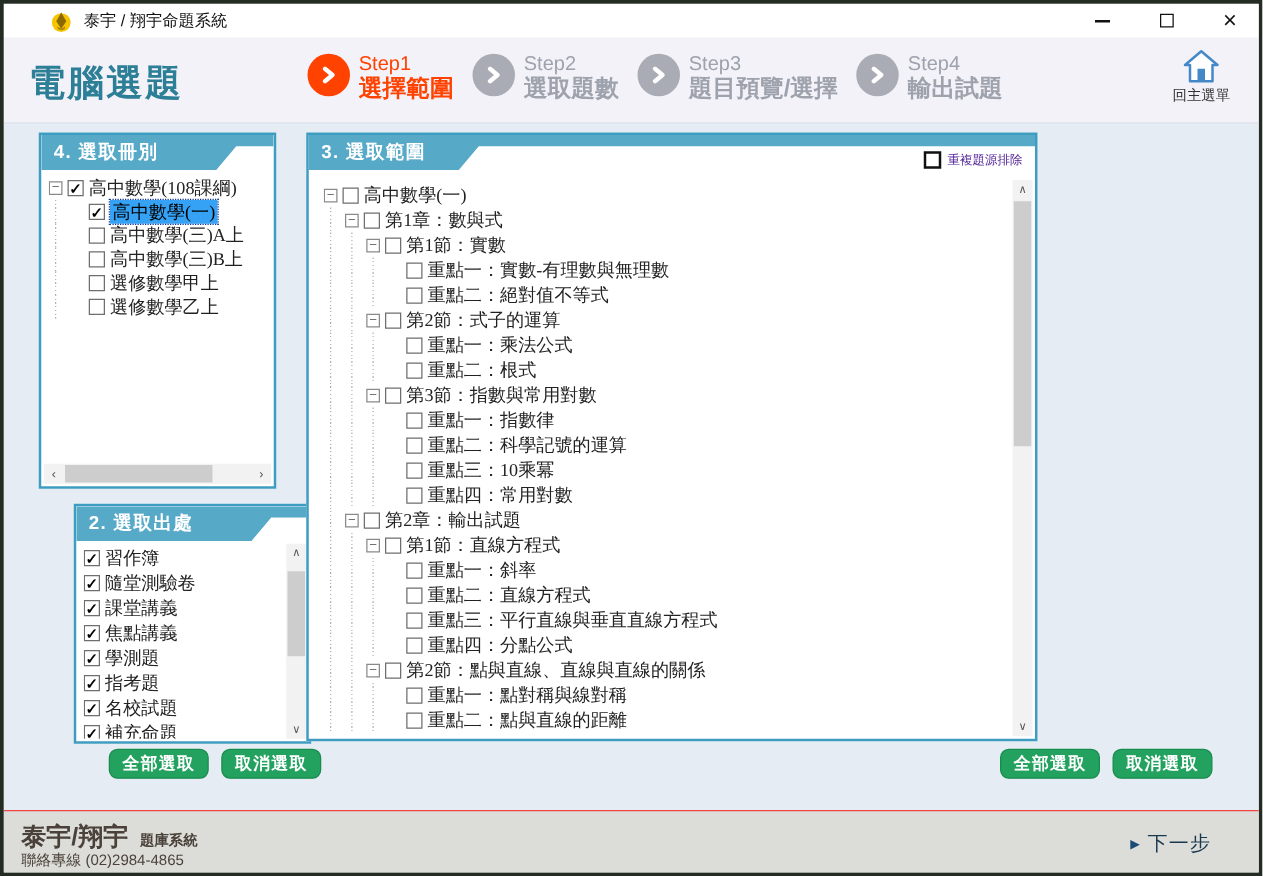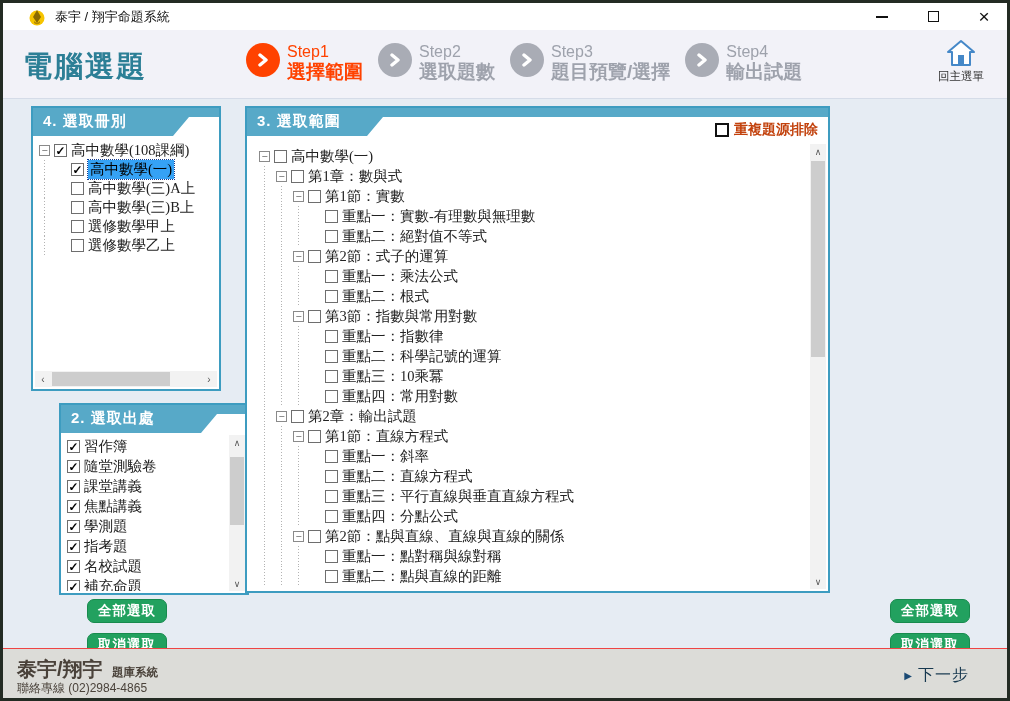--- a/index.html
+++ b/index.html
@@ -5,21 +5,21 @@
   :root{
     --accent-teal:#57A9C8; --panel-border:#3D9CC0; --step-active:#FF4200;
     --step-inactive:#A9ACB5; --button-green:#22A15F; --title-teal:#2C7F96;
     --selection-blue:#35A2F5; --footer-bg:#DCDCD8; --content-bg:#E6ECF3; --header-bg:#F2F2F8;
   }
   *{margin:0;padding:0;box-sizing:border-box;}
   body{font-family:"Liberation Sans","DejaVu Sans",sans-serif;}
   .screen{position:relative;width:1010px;height:701px;border:3px solid #232B23;background:#fff;overflow:hidden;}
 
   
-  .titlebar{position:absolute;top:0;left:0;right:0;height:27px;background:#fff;display:flex;align-items:center;}
+  .titlebar{position:absolute;top:0;left:0;right:0;height:27px;background:#fff;display:flex;align-items:center;padding-left:12px;}
   .app-icon{margin-left:25px;width:18px;height:18px;}
   .win-title{margin-left:9px;font-size:13px;color:#111;}
   .win-controls{position:absolute;right:12px;top:0;height:27px;display:flex;align-items:center;gap:29px;}
   .wc{width:22px;height:22px;display:flex;align-items:center;justify-content:center;cursor:default;}
   .wc-min i{display:block;width:12px;height:2px;background:#111;}
   .wc-max i{display:block;width:11px;height:11px;border:1.5px solid #111;}
   .wc-close{font-size:19px;color:#111;line-height:1;}
 
   
   .headerband{position:absolute;top:27px;left:0;right:0;height:69px;background:var(--header-bg);border-bottom:1px solid #D5DCE8;}
@@ -74,27 +74,27 @@
   .vscroll{position:absolute;right:2px;width:16px;background:#F2F2F2;}
   #panel2 .vscroll{top:30px;bottom:2px;}
   .vs-btn{position:absolute;left:0;width:16px;height:15px;font-size:9px;color:#555;display:flex;align-items:center;justify-content:center;cursor:pointer;}
   .vs-up{top:0;} .vs-down{bottom:0;}
   .vs-thumb{position:absolute;left:1px;width:14px;background:#CDCDCD;cursor:pointer;}
   #panel2 .vs-thumb{top:22px;height:68px;}
 
   #panel3{left:242px;top:103px;width:585px;height:487px;--tabw:120px;}
   .dedupe{position:absolute;top:13px;right:10px;display:flex;align-items:center;gap:5px;}
   .dedupe-cb{width:14px;height:14px;border:2px solid #111;background:#fff;cursor:pointer;}
-  .dedupe-label{font-size:14px;font-weight:700;color:#c2410c;}
+  .dedupe-label{font-size:10px;font-weight:400;color:#4c1d95;}
   #panel3 .tree{position:absolute;top:38px;left:12px;right:20px;bottom:2px;overflow:hidden;}
   #panel3 .vscroll{top:36px;bottom:2px;}
   #panel3 .vs-thumb{top:17px;height:196px;}
 
   
-  .btnrow{position:absolute;display:flex;gap:10px;flex-direction:column;}
+  .btnrow{position:absolute;display:flex;gap:10px;}
   #btns-left{top:596px;left:84px;}
   #btns-right{top:596px;right:37px;}
   .gbtn{height:24px;padding:0 10px;background:var(--button-green);border:1px solid #188B4E;border-radius:7px;
     color:#fff;font-size:13.5px;font-weight:bold;display:flex;align-items:center;cursor:pointer;letter-spacing:1px;}
 
   
   .footer{position:absolute;left:0;right:0;top:645px;height:50px;background:var(--footer-bg);border-top:1px solid #ef4444;}
   .brand{position:absolute;left:14px;top:7px;color:#4A423A;}
   .brand-main{font-size:20px;font-weight:bold;}
   .brand-sub{font-size:11.5px;font-weight:bold;margin-left:5px;}

